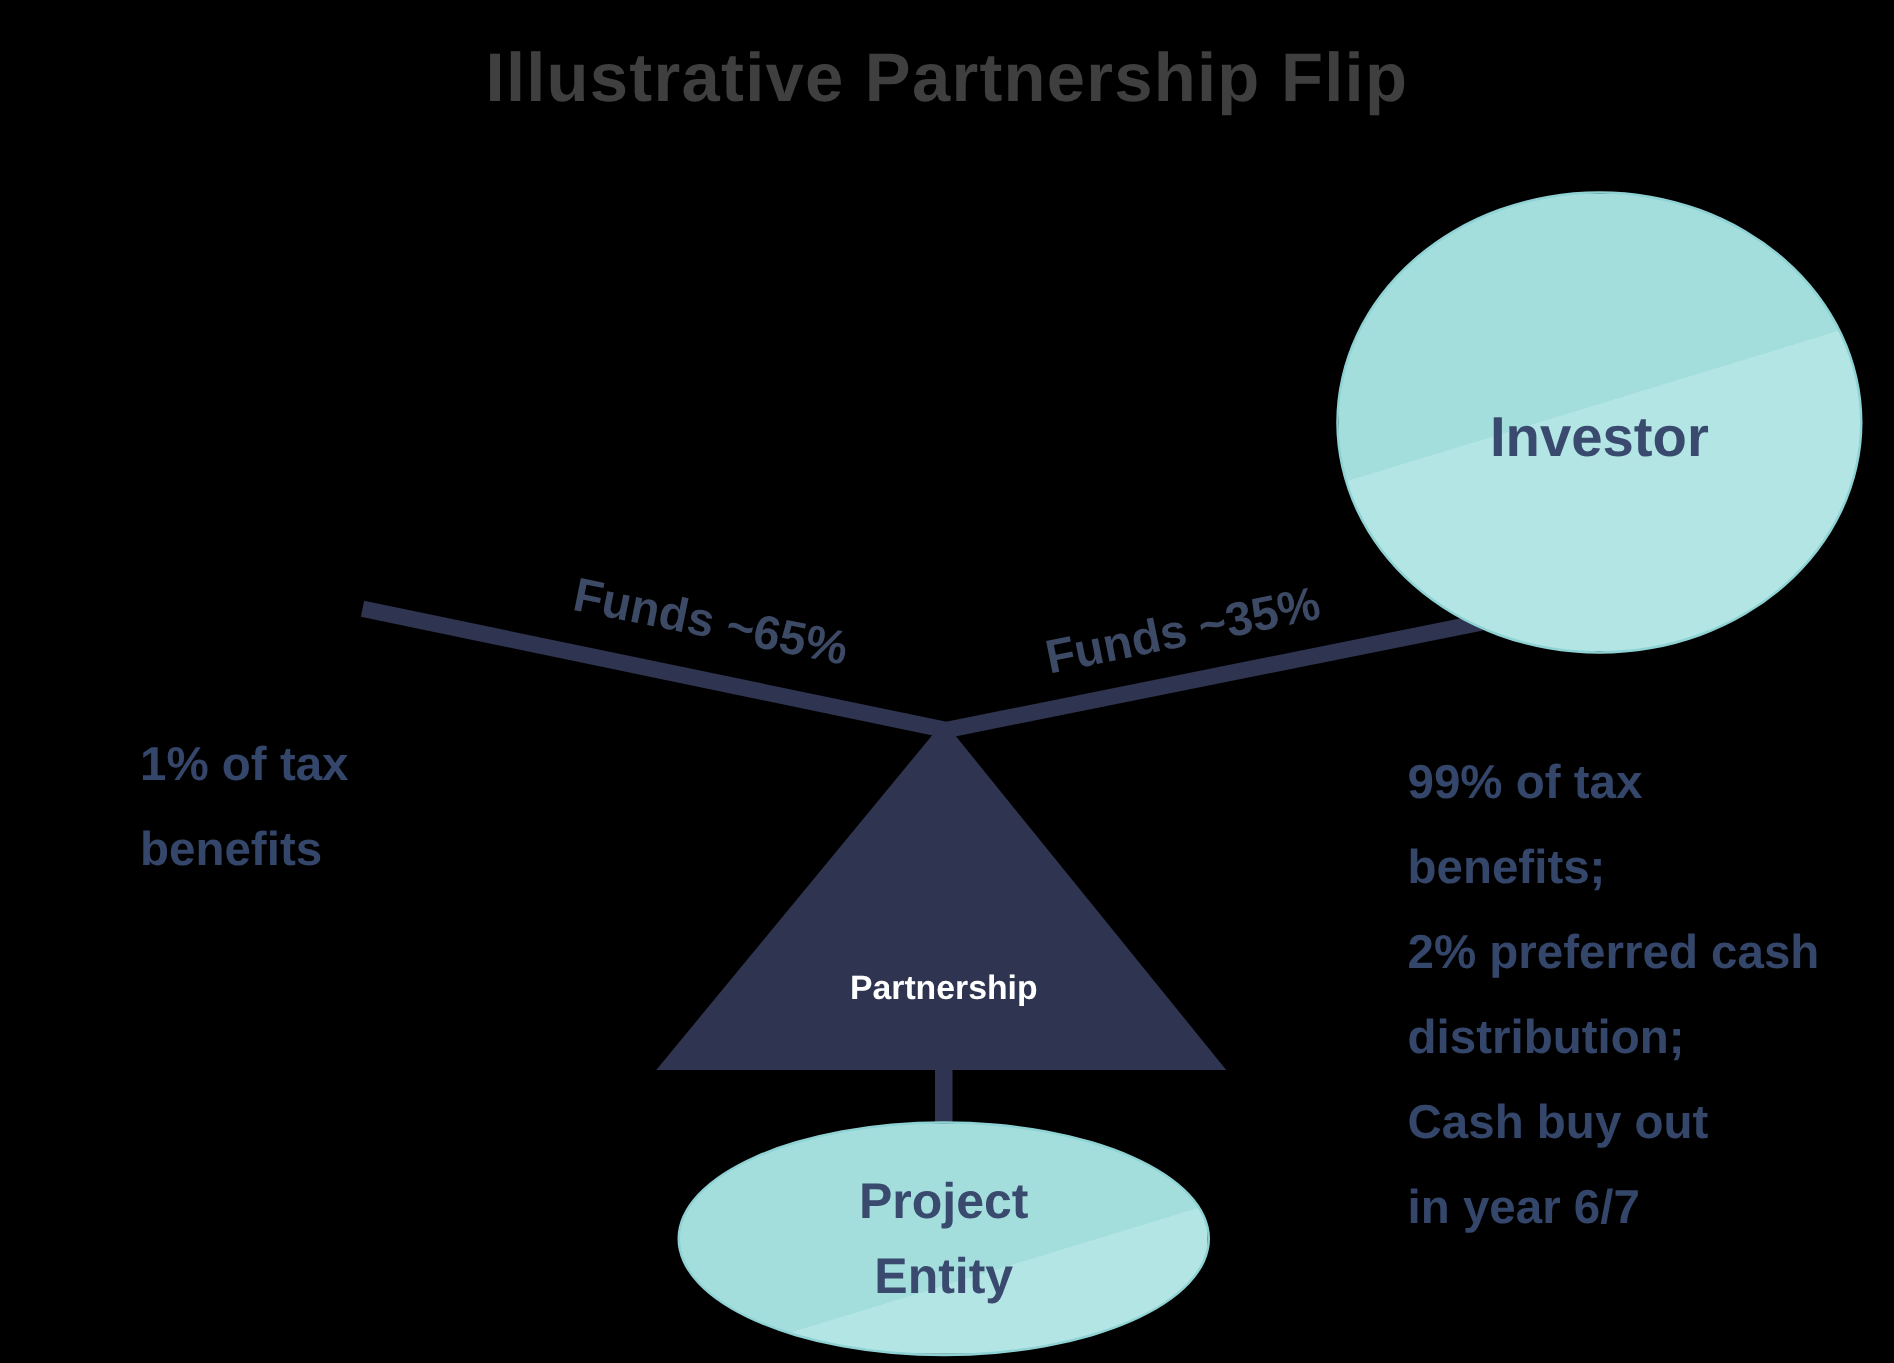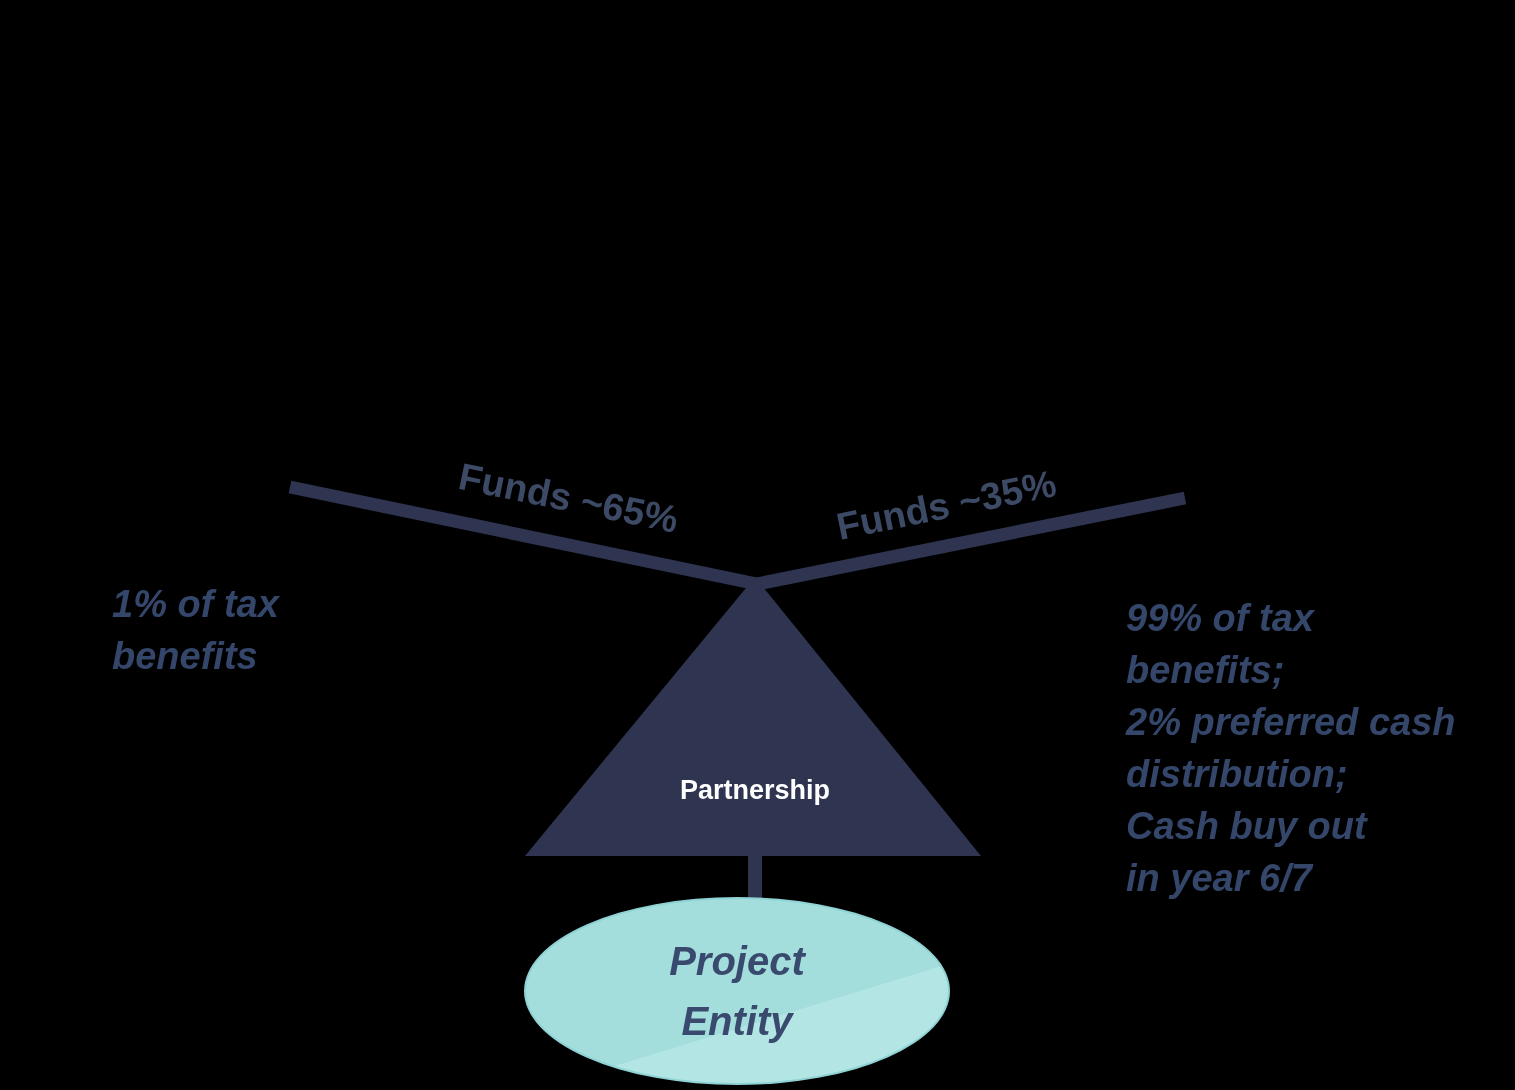--- a/index.html
+++ b/index.html
@@ -58,26 +58,25 @@
     background: linear-gradient(163deg, var(--teal-dark, #a3dedd) 0 46%, var(--teal-light, #b2e5e4) 46% 100%);
   }
   .investor {
     left: 1069px;
     top: 153px;
     width: 421px;
     height: 370px;
     background: linear-gradient(163deg, var(--teal-dark, #a3dedd) 0 47%, var(--teal-light, #b2e5e4) 47% 100%);
   }
   .project {
-    left: 524px;
+    left: 542px;
     top: 897px;
     width: 426px;
     height: 188px;
     background: linear-gradient(163deg, var(--teal-dark, #a3dedd) 0 62%, var(--teal-light, #b2e5e4) 62% 100%);
-    font-style: italic;
   }
   .node-label {
     color: var(--label-navy, #394a6e);
     font-weight: 700;
     font-size: 45px;
     padding-top: 24px;
   }
   .project-label {
     font-size: 40px;
     line-height: 60px;
@@ -109,48 +108,51 @@
   }
   .funds35 {
     left: 835px;
     top: 484px;
     transform: rotate(-11.5deg);
   }
   .note {
     position: absolute;
     font-size: 38px;
     font-weight: 700;
-    line-height: 52px;
+    line-height: 68px;
     white-space: pre-line;
     color: var(--note-navy, #35466b);
-    font-style: italic;
   }
   .note-left {
     left: 112px;
     top: 578px;
   }
   .note-right {
     left: 1126px;
     top: 592px;
   }
 </style>
 </head>
 <body>
 
 <div class="stage">
 
+  <h1 class="title">Illustrative Partnership Flip</h1>
 
   <svg class="shapes" viewBox="0 0 1515 1090" aria-hidden="true">
     <line class="edge-line" x1="290" y1="487" x2="757" y2="584"></line>
     <line class="edge-line" x1="757" y1="584" x2="1185" y2="498"></line>
     <rect class="solid-navy" x="748" y="840" width="14" height="70"></rect>
     <polygon class="solid-navy" points="755,577 525,856 981,856"></polygon>
   </svg>
 
 
+  <div class="node investor">
+    <span class="node-label">Investor</span>
+  </div>
 
   <div class="partnership-label">Partnership</div>
 
   <div class="node project">
     <span class="node-label project-label">Project
 Entity</span>
   </div>
 
   <div class="edge-label funds65">Funds ~65%</div>
   <div class="edge-label funds35">Funds ~35%</div>

